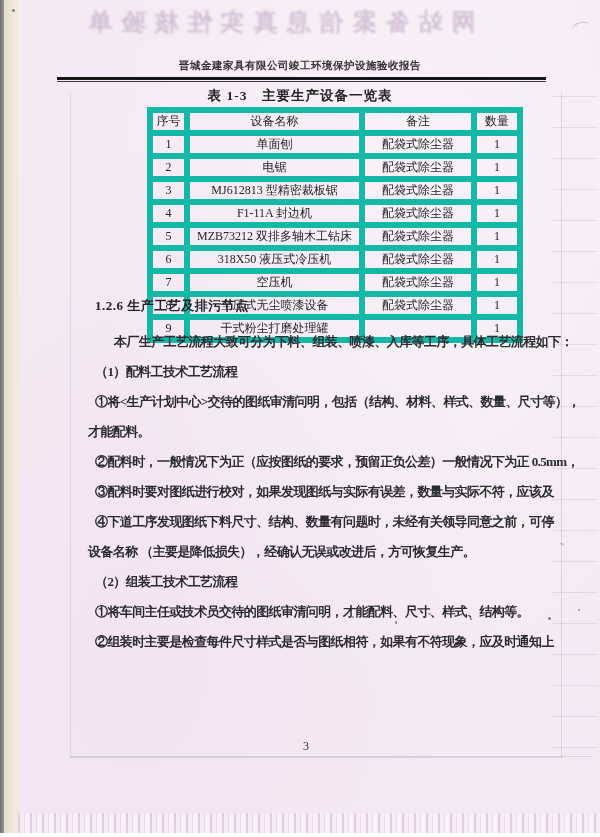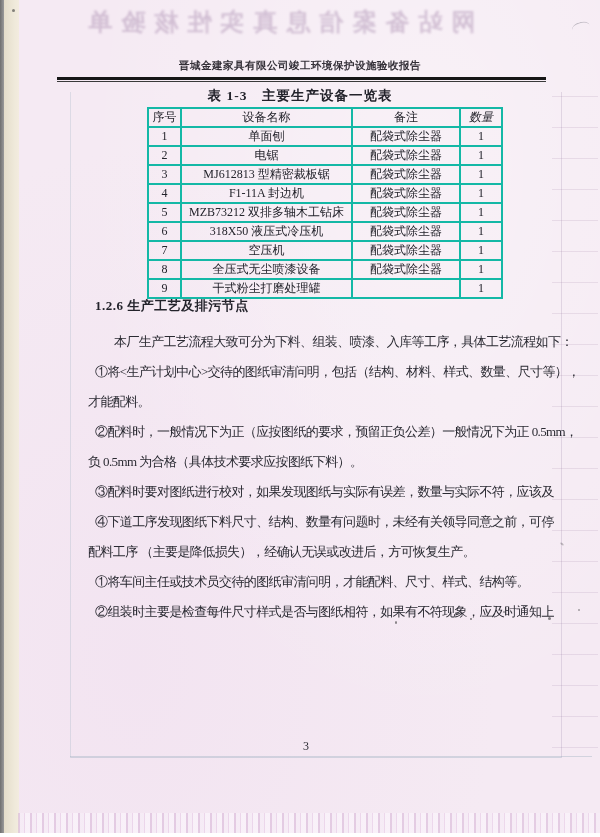--- a/index.html
+++ b/index.html
@@ -62,33 +62,33 @@
     font-size:13.5px;font-weight:bold;color:#23232b;letter-spacing:1px;
   }
 
   
   table.equip{
     position:absolute;left:147px;top:107px;width:346px;
     border-collapse:collapse;table-layout:fixed;
     font-size:12px;color:#23232b;
   }
   table.equip td,table.equip th{
-    border:2px solid #14b8a6;height:13.8px;padding:0;text-align:center;
+    border:6px solid #14b8a6;height:13.8px;padding:0;text-align:center;
     font-weight:normal;overflow:hidden;white-space:nowrap;
   }
-  .c0{width:31px;}.c1{width:169px;}.c2{width:106px;font-family:Liberation Serif, serif;}.c3{width:40px;font-style:italic;}
+  .c0{width:31px;}.c1{width:169px;}.c2{width:106px;font-family:Liberation Serif, serif;}.c3{width:40px;}
 
   
   .section-heading{
     position:absolute;left:95px;top:297px;font-size:13px;font-weight:bold;
     color:#23232b;letter-spacing:0.5px;white-space:nowrap;
   }
   .body-block{
     position:absolute;left:88px;top:327px;width:462px;
-    font-size:13px;line-height:30px;color:#2a2a32;letter-spacing:-0.6px;
+    font-size:13px;line-height:30px;color:#2a2a32;letter-spacing:-0.6px;font-weight:bold;
   }
   .body-block p{margin:0;white-space:nowrap;}
   .ind-2{text-indent:26px;}
   .ind-1{text-indent:7px;}
 
   .page-number{
     position:absolute;left:0;top:739px;width:612px;text-align:center;
     font-size:12px;color:#2a2a32;
   }
 
@@ -187,27 +187,28 @@
       <td></td>
       <td>1</td>
     </tr>
   </tbody>
     </table>
 
   <div class="section-heading">1.2.6 生产工艺及排污节点</div>
 
   <div class="body-block">
     <p class="ind-2">本厂生产工艺流程大致可分为下料、组装、喷漆、入库等工序，具体工艺流程如下：</p>
+    <p class="ind-1">（1）配料工技术工艺流程</p>
     <p class="ind-1">①将&lt;生产计划中心&gt;交待的图纸审清问明，包括（结构、材料、样式、数量、尺寸等），</p>
     <p>才能配料。</p>
     <p class="ind-1">②配料时，一般情况下为正（应按图纸的要求，预留正负公差）一般情况下为正 0.5mm，</p>
-    <p>负 0.5mm 为合格（具体技术要求应按图纸下料）。</p>
     <p class="ind-1">③配料时要对图纸进行校对，如果发现图纸与实际有误差，数量与实际不符，应该及</p>
     <p class="ind-1">④下道工序发现图纸下料尺寸、结构、数量有问题时，未经有关领导同意之前，可停</p>
-    <p>配料工序 （主要是降低损失），经确认无误或改进后，方可恢复生产。</p>
+    <p>设备名称 （主要是降低损失），经确认无误或改进后，方可恢复生产。</p>
+    <p class="ind-1">（2）组装工技术工艺流程</p>
     <p class="ind-1">①将车间主任或技术员交待的图纸审清问明，才能配料、尺寸、样式、结构等。</p>
     <p class="ind-1">②组装时主要是检查每件尺寸样式是否与图纸相符，如果有不符现象，应及时通知上</p>
   </div>
 
   <div class="page-number">3</div>
 
   <div class="speck s1"></div>
   <div class="speck s2"></div>
   <div class="speck s3"></div>
   <div class="speck s4"></div>

